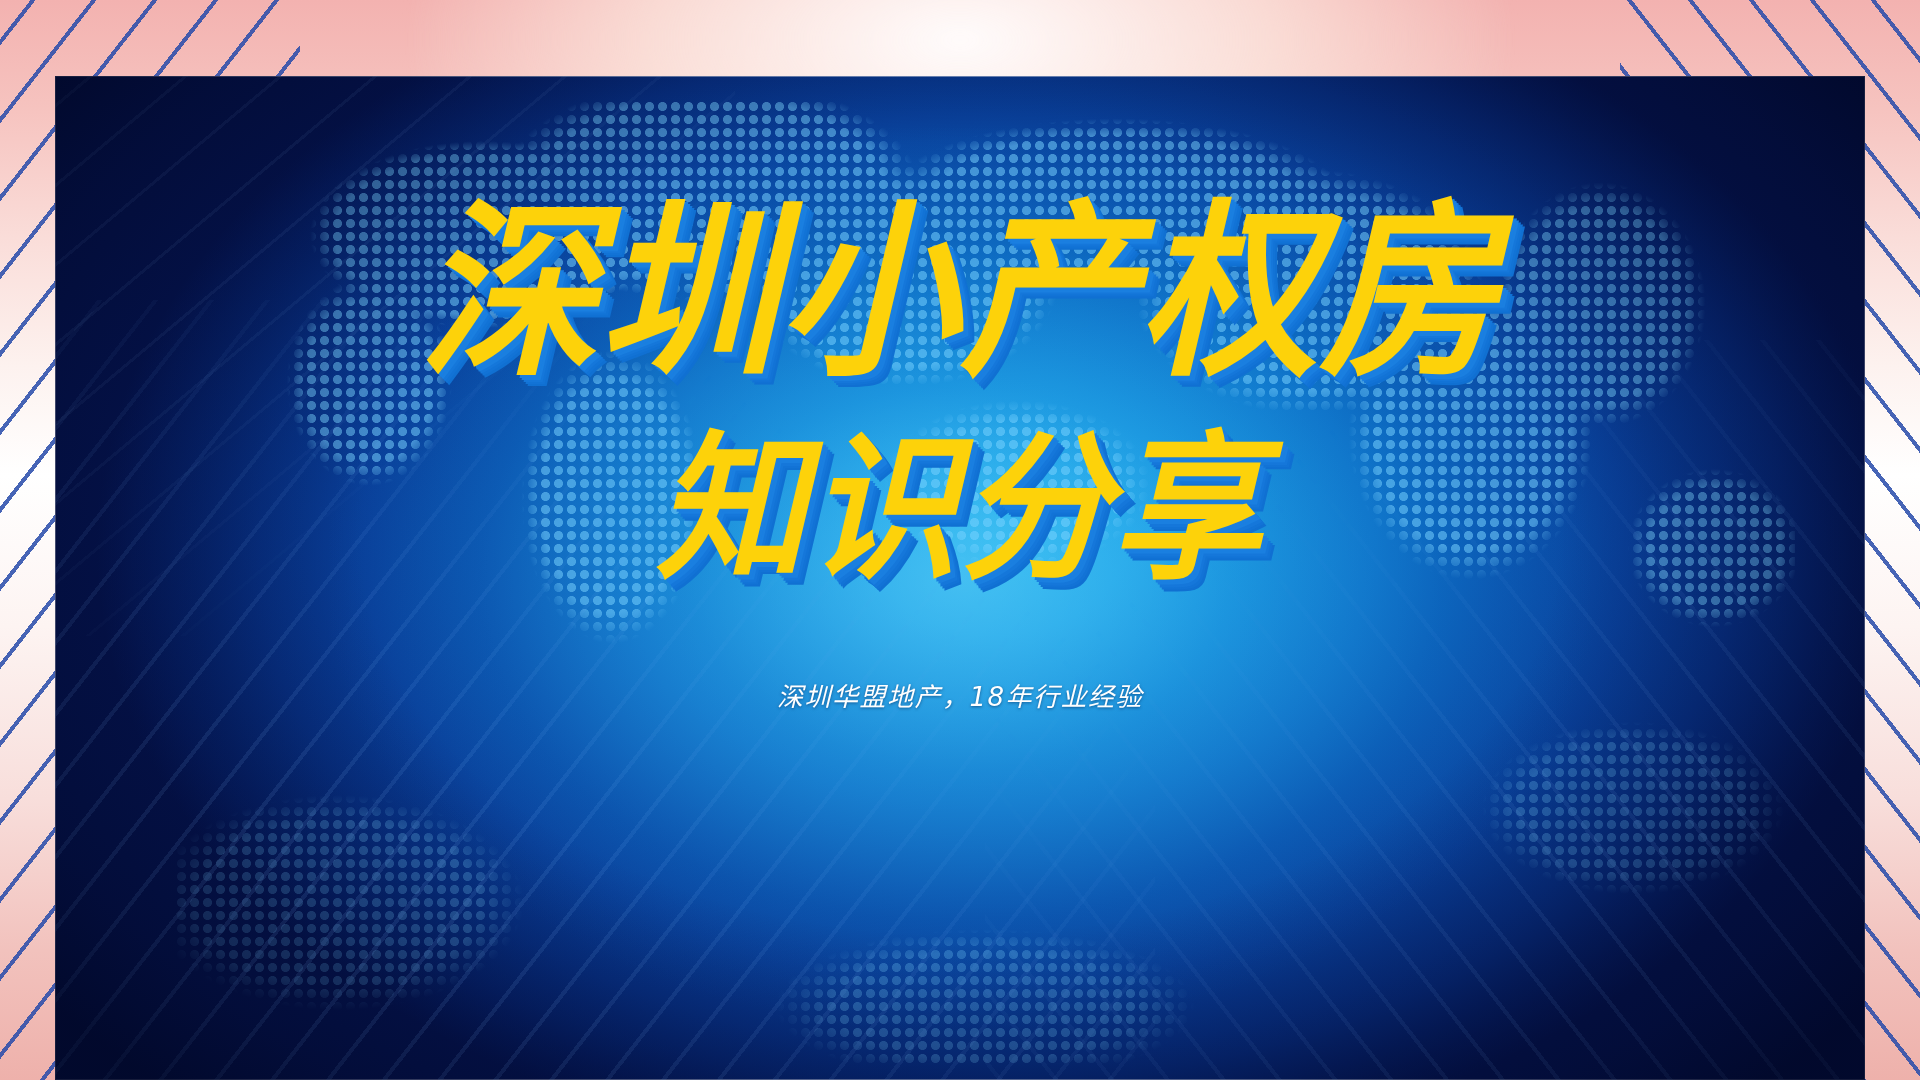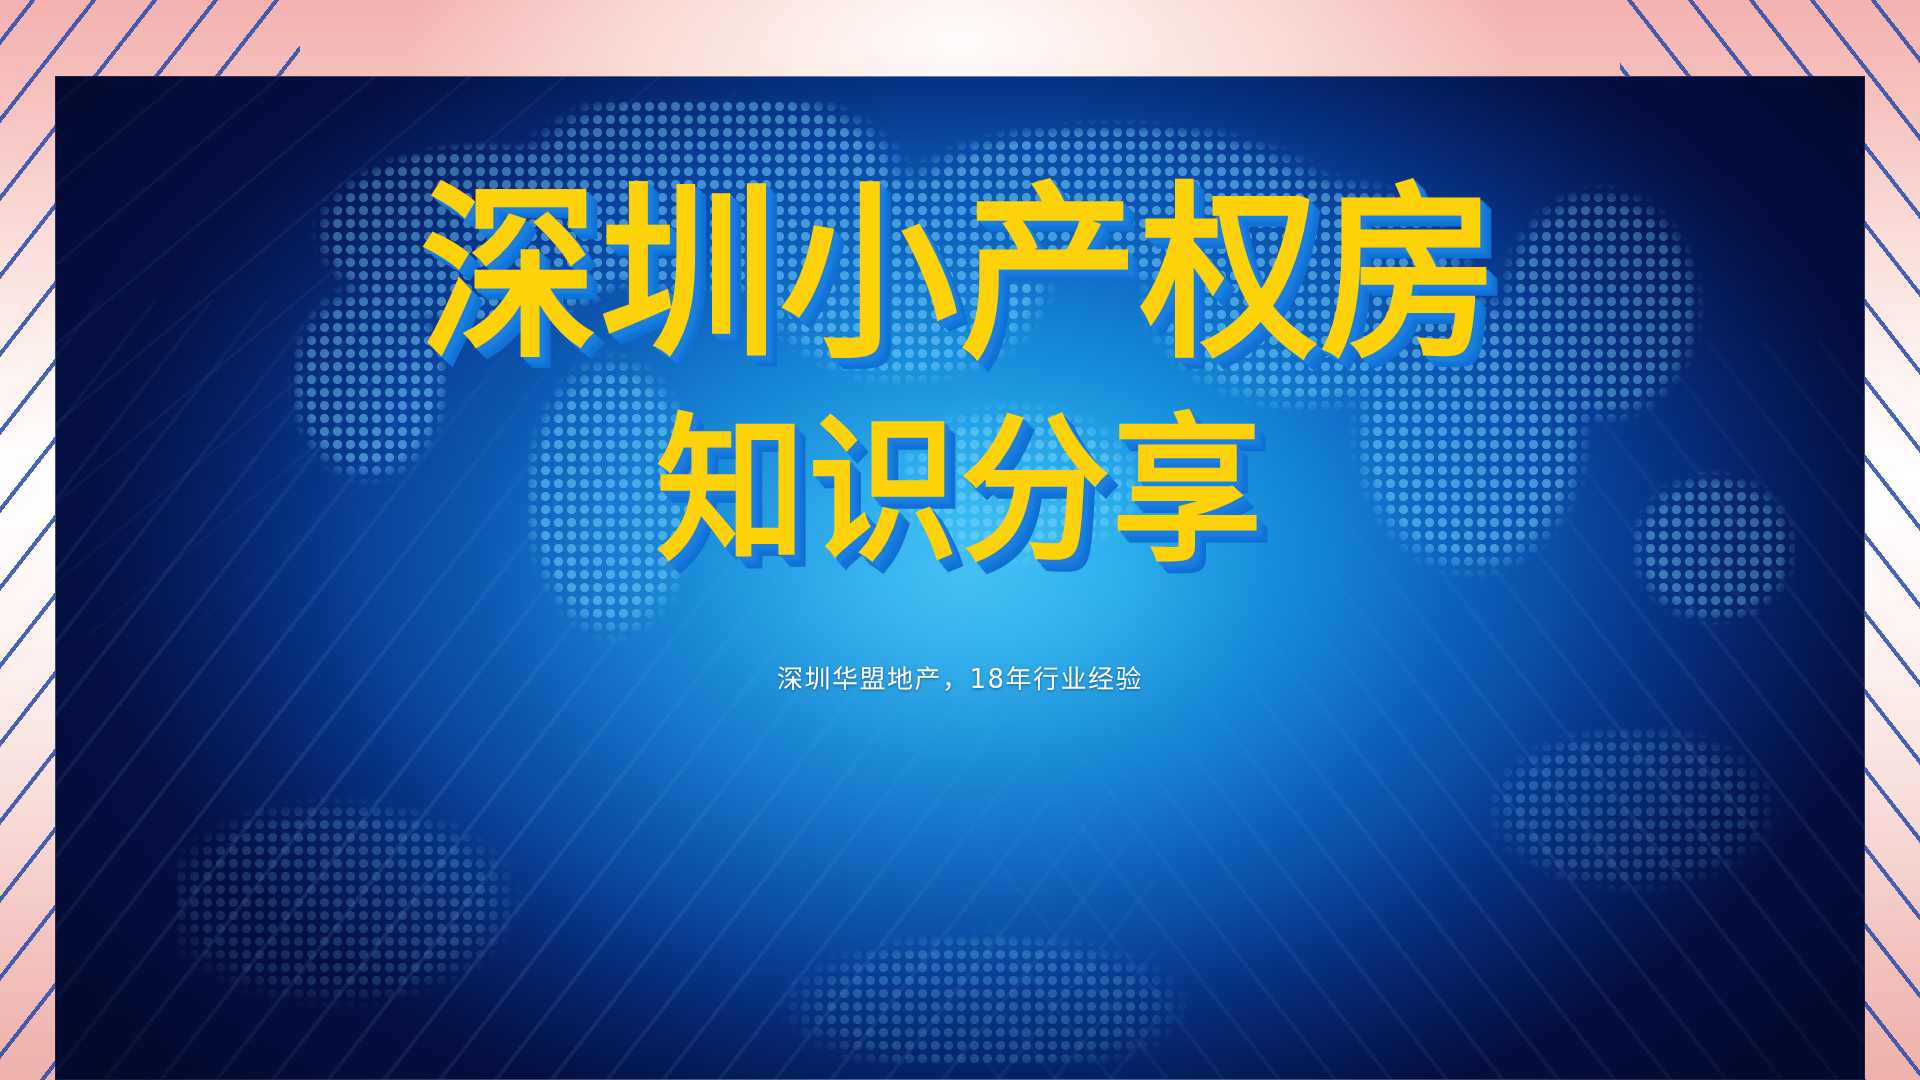--- a/index.html
+++ b/index.html
@@ -241,23 +241,24 @@
       rgba(40,150,230,0.08) 54%,
       rgba(0,0,0,0) 72%);
     pointer-events: none;
   }
 
   
   .type-block {
     position: absolute;
     left: 0;
     right: 0;
-    top: 110px;
+    top: 128px;
     text-align: center;
     pointer-events: none;
+    font-style: italic;
   }
 
   .title-line {
     font-family: "DejaVu Sans", "Liberation Sans", sans-serif;
     font-weight: 700;
     color: #fdd20a;
     letter-spacing: 2px;
     line-height: 1;
     white-space: nowrap;
     pointer-events: auto;

